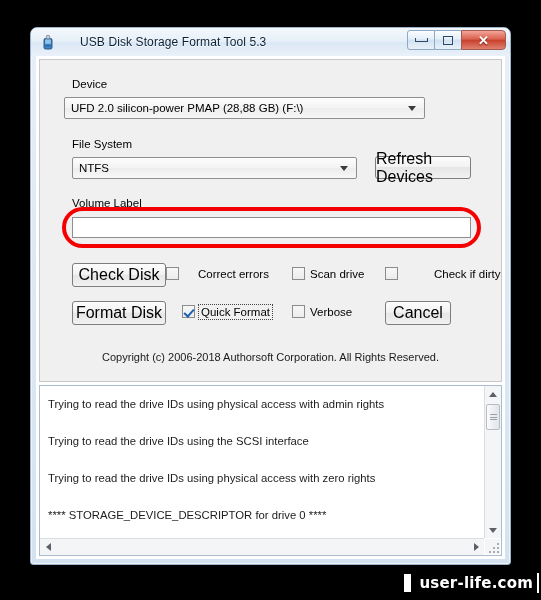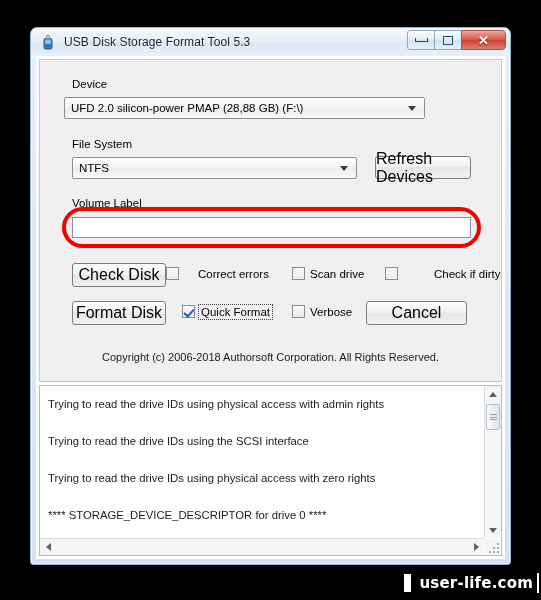--- a/index.html
+++ b/index.html
@@ -41,21 +41,21 @@
     border-radius: 6px 6px 0 0;
     background: linear-gradient(to bottom, #f4f8fc 0%, #e6eff8 48%, #dbe8f5 52%, #e9f1f9 100%);
   }
   #title-icon {
     margin-left: 9px;
     width: 16px; height: 16px;
     flex: 0 0 16px;
     position: relative;
   }
   #title-text {
-    margin-left: 8px;
+    margin-left: 24px;
     font-size: 12px;
     color: #0d2136;
     letter-spacing: 0.1px;
     white-space: nowrap;
     text-shadow: 0 1px 0 rgba(255,255,255,0.85);
   }
   #win-controls {
     position: absolute;
     right: 4px;
     top: 2px;
@@ -396,21 +396,21 @@
 
       <div class="btn" style="left:32px; top:241px; width:94px;">Format Disk</div>
       <div class="cb-wrap" style="left:142px; top:245px;">
         <span class="cb-box checked"></span>
         <span class="cb-focus">Quick Format</span>
       </div>
       <div class="cb-wrap" style="left:252px; top:245px;">
         <span class="cb-box"></span>
         <span>Verbose</span>
       </div>
-      <div class="btn" style="left:326px; top:241px; width:101px;">Cancel</div>
+      <div class="btn" style="left:345px; top:241px; width:66px;">Cancel</div>
 
       <div id="copyright" style="top:291px;">Copyright (c) 2006-2018 Authorsoft Corporation. All Rights Reserved.</div>
     </div>
 
     <div id="log-panel">
       <div id="log-lines">
         <div class="log-line">Trying to read the drive IDs using physical access with admin rights</div>
         <div class="log-line">Trying to read the drive IDs using the SCSI interface</div>
         <div class="log-line">Trying to read the drive IDs using physical access with zero rights</div>
         <div class="log-line">**** STORAGE_DEVICE_DESCRIPTOR for drive 0 ****</div>

